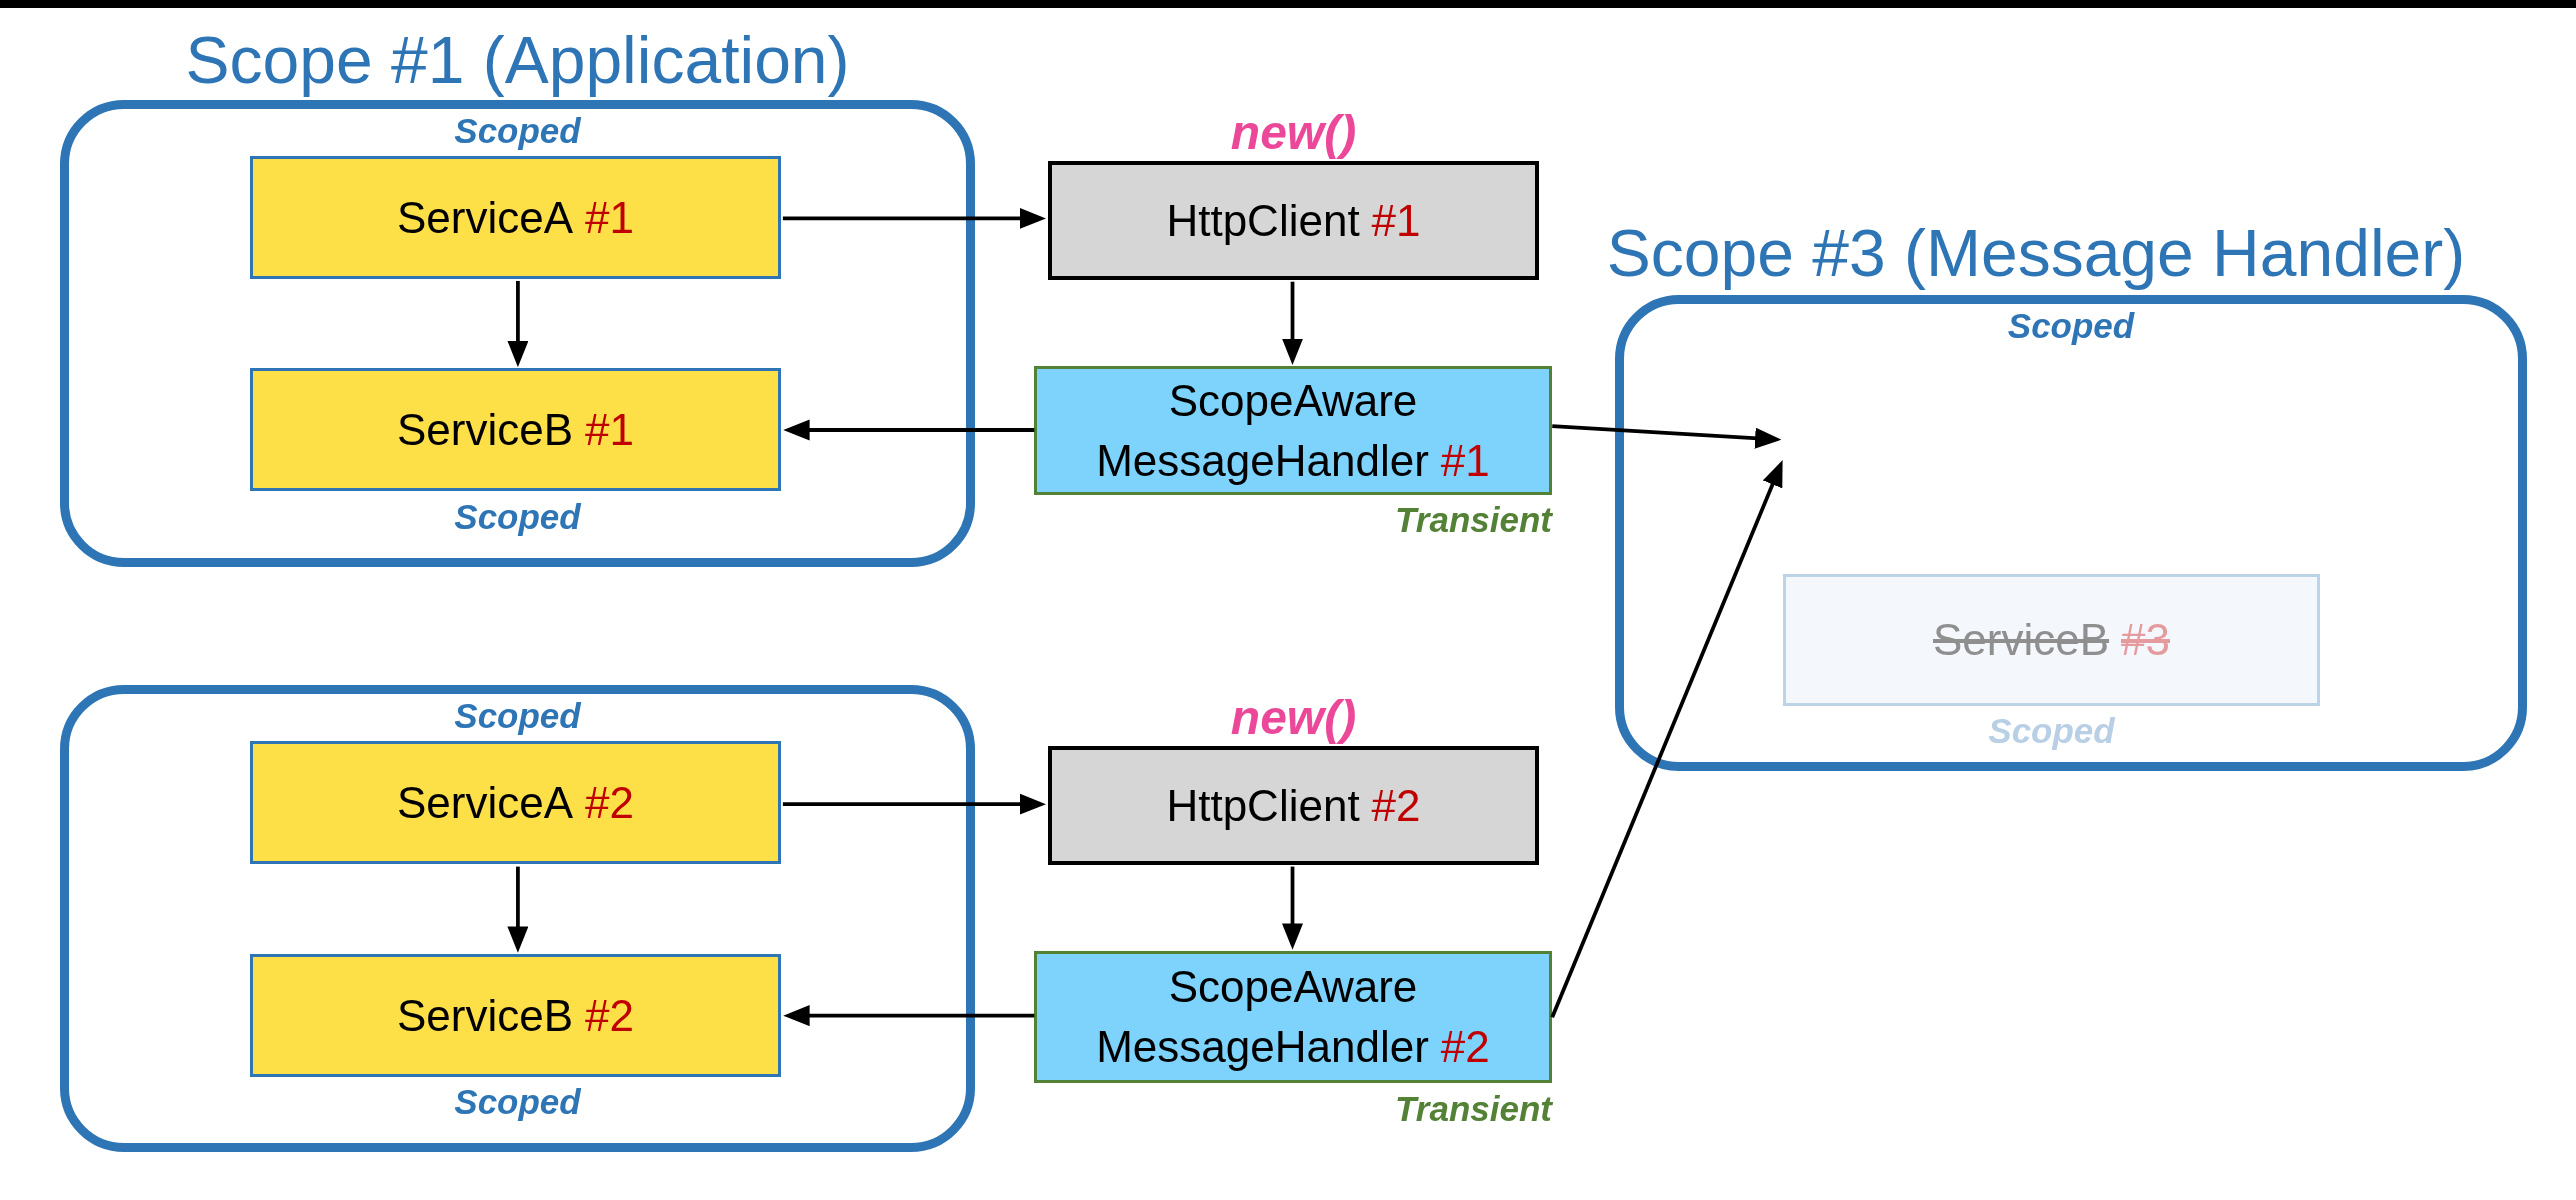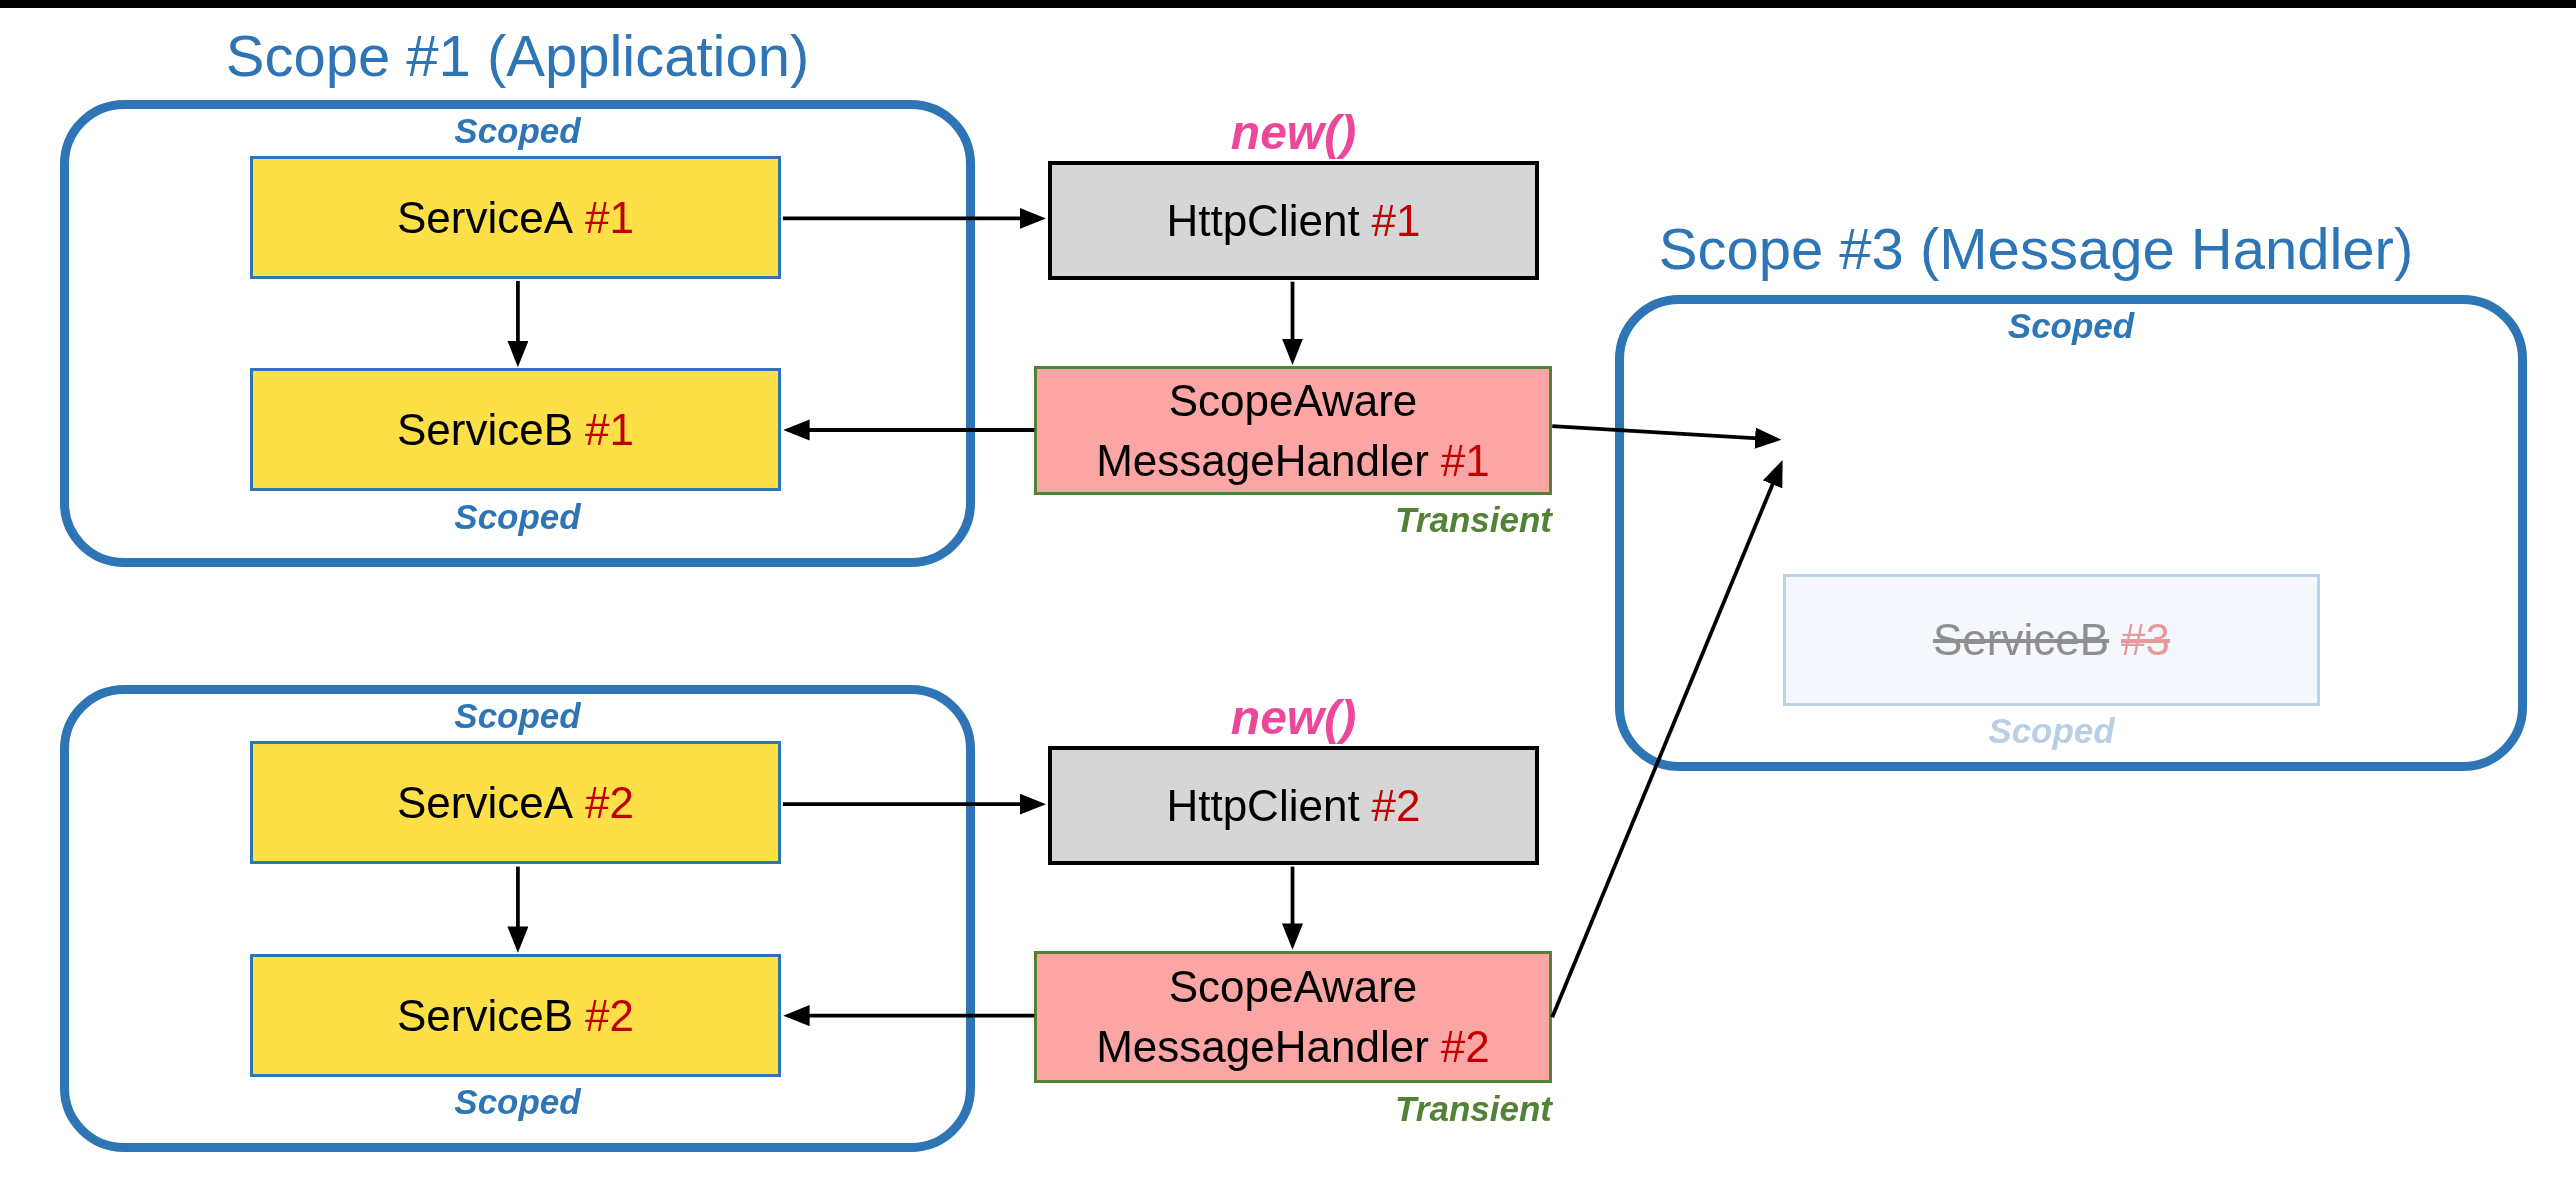--- a/index.html
+++ b/index.html
@@ -2,30 +2,30 @@
 <html style="font-size:12px"><head>
 <meta charset="utf-8">
 <style>
   html,body{margin:0;padding:0;background:#ffffff;}
   body{width:2576px;height:1201px;position:relative;overflow:hidden;
        font-family:"Liberation Sans",sans-serif;}
   #canvas{position:absolute;left:0;top:0;width:2576px;height:1201px;background:#ffffff;}
   .top-bar{position:absolute;left:0;top:0;width:2576px;height:7.5px;background:#000000;}
 
   .scope-rect{position:absolute;box-sizing:border-box;border:9px solid #2E75B6;border-radius:64px;background:transparent;}
-  .scope-title{position:absolute;color:#2E75B6;font-size:58px;line-height:1.1;text-align:center;white-space:nowrap;}
+  .scope-title{position:absolute;color:#2E75B6;font-size:66px;line-height:1.1;text-align:center;white-space:nowrap;}
   .scoped-label{position:absolute;color:#2E75B6;font-size:35px;font-style:italic;font-weight:600;text-align:center;white-space:nowrap;}
   .new-label{position:absolute;color:#ec4899;font-size:48px;font-style:italic;font-weight:600;text-align:center;white-space:nowrap;}
   .transient-label{position:absolute;color:#538135;font-size:35px;font-style:italic;font-weight:600;text-align:right;white-space:nowrap;}
 
   .node{position:absolute;box-sizing:border-box;display:flex;align-items:center;justify-content:center;
         font-size:44px;color:#000000;white-space:nowrap;}
   .node-blue{background:#fde047;border:3.8px solid #2E75B6;}
   .node-gray{background:#D6D6D6;border:4.5px solid #000000;}
-  .node-green{background:#fca5a5;border:3.8px solid #538135;flex-direction:column;line-height:60px;}
+  .node-green{background:#7dd3fc;border:3.8px solid #538135;flex-direction:column;line-height:60px;}
   .node-big{font-size:47px;}
   .instance{color:#C00000;margin-left:12px;}
   .green-line{display:flex;align-items:baseline;}
 
   .node-faded{background:#F4F8FC;border:3px solid #BDD3E8;color:#8F8F8F;}
   .strike{text-decoration:line-through;}
   .faded-instance{color:#E59A9D;text-decoration:line-through;margin-left:12px;}
   .scoped-faded{color:#B8CFE5;}
 
   svg.wires{position:absolute;left:0;top:0;pointer-events:none;}

